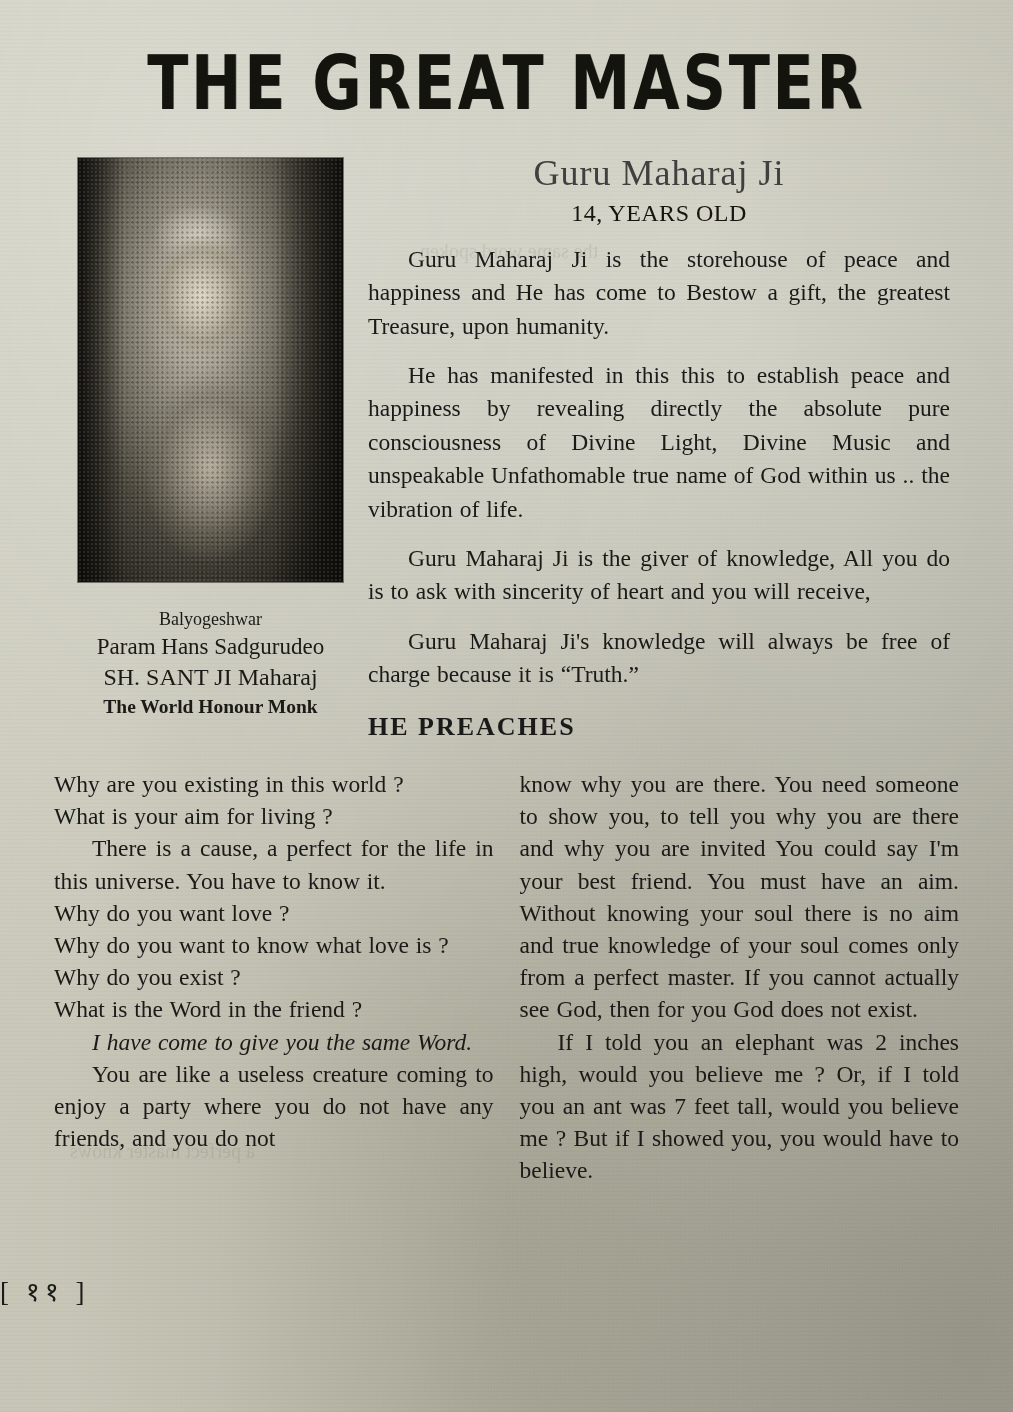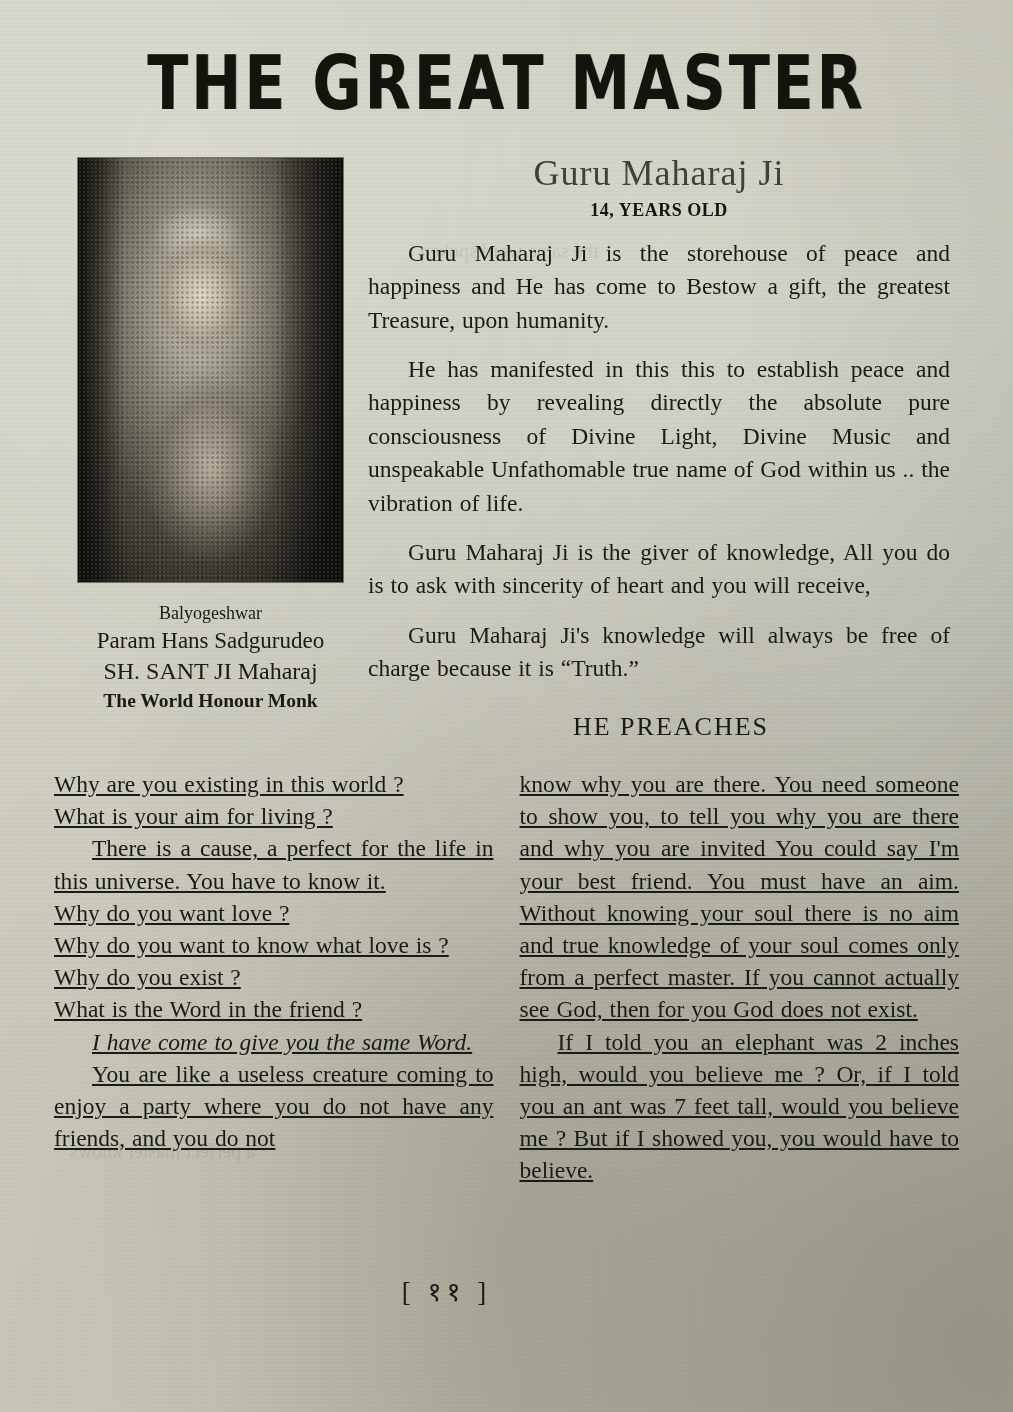--- a/index.html
+++ b/index.html
@@ -103,21 +103,21 @@
     position: absolute;
     left: 0; top: 0; bottom: 0; width: 46px;
     background: linear-gradient(90deg, rgba(12,11,8,.92), rgba(12,11,8,0));
   }
   .photo .dark-right {
     position: absolute;
     right: 0; top: 0; bottom: 0; width: 70px;
     background: linear-gradient(270deg, rgba(12,11,8,.9), rgba(12,11,8,0));
   }
   .caption {
-    margin-top: 20px;
+    margin-top: 26px;
     text-align: center;
     line-height: 1.32;
     font-size: 19px;
     color: #1b1a16;
   }
   .caption .c1 { font-size: 18px; }
   .caption .c2 { font-size: 23px; }
   .caption .c3 { font-size: 24px; }
   .caption .c4 { font-weight: bold; font-size: 19.5px; }
 
@@ -130,75 +130,75 @@
   }
   .subtitle {
     text-align: center;
     font-size: 36px;
     letter-spacing: 1px;
     margin-bottom: 6px;
     color: #404040;
   }
   .age {
     text-align: center;
-    font-size: 18px;
-    font-weight: bold;
+    font-size: 24px;
+    font-weight: normal;
     letter-spacing: .5px;
     margin-bottom: 10px;
     color: #15140f;
   }
   .intro p {
     margin: 16px 0 2px 0;
     text-indent: 40px;
     text-align: justify;
     font-size: 23.5px;
     line-height: 1.42;
     word-spacing: 1px;
   }
 
   
   .section-head {
     position: absolute;
     top: 712px;
-    left: 380px;
+    left: 368px;
     width: 582px;
-    text-align: center;
+    text-align: left;
     font-size: 26px;
-    font-weight: normal;
+    font-weight: bold;
     letter-spacing: 2px;
   }
 
   
   .cols {
     position: absolute;
     top: 768px;
     left: 54px;
     width: 905px;
     display: flex;
     gap: 26px;
   }
-  .col { width: 440px; text-decoration: underline; }
+  .col { width: 440px; }
   .col p {
     margin: 0;
     font-size: 23.5px;
     line-height: 1.37;
     text-align: justify;
     word-spacing: 1px;
   }
   .col p.indent { text-indent: 38px; }
   .col p.q { text-align: left; }
   .col p.italic { font-style: italic; }
 
   
   .folio {
     position: absolute;
     top: 1272px;
     left: 0;
     width: 893px;
-    text-align: center;
+    text-align: left;
     font-size: 27px;
     letter-spacing: 5px;
   }
 
   
   .ghost {
     position: absolute;
     z-index: 1;
     color: rgba(60,58,48,0.10);
     font-size: 20px;

